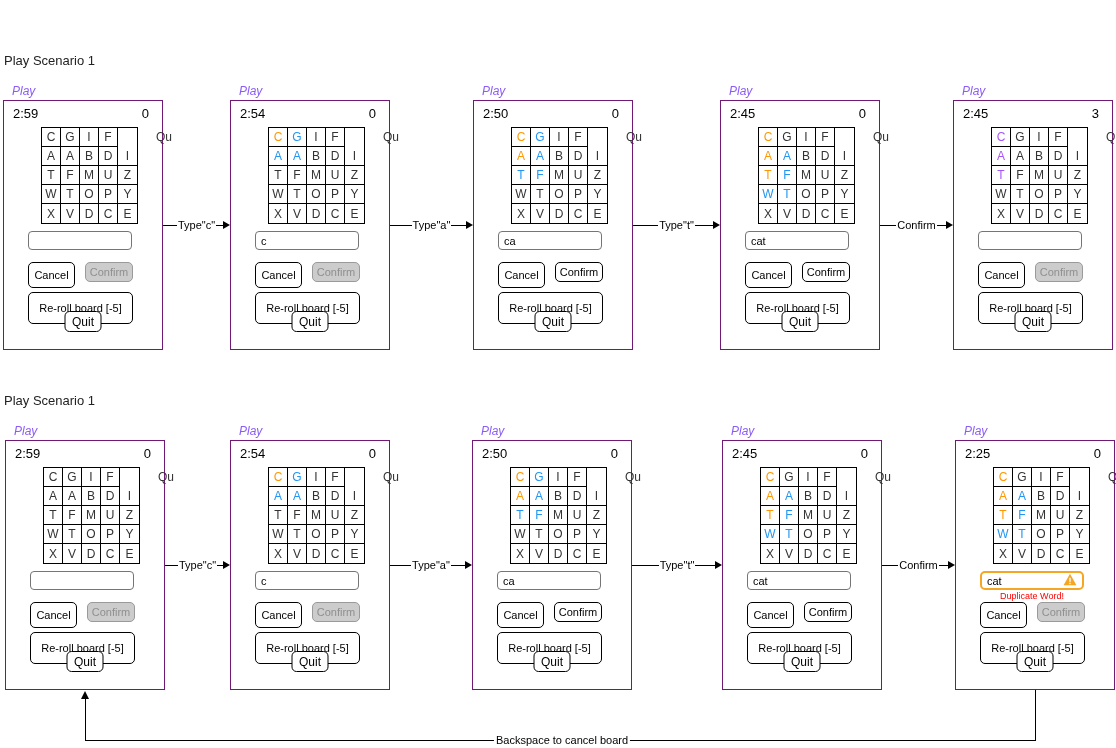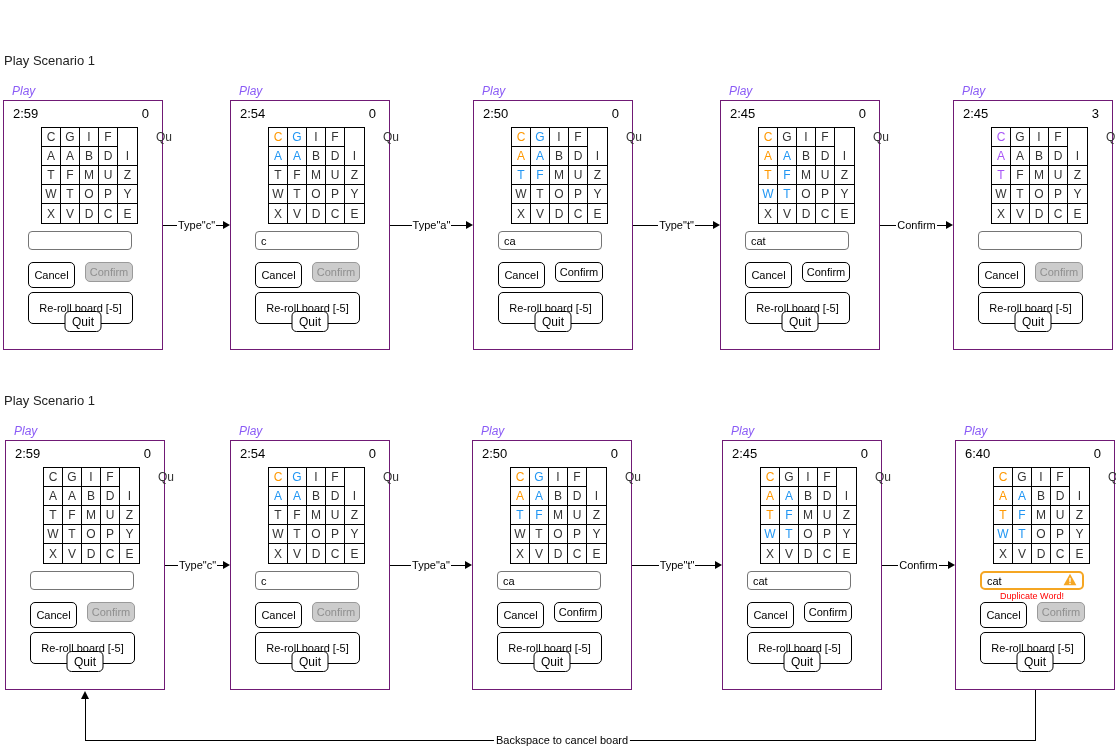--- a/index.html
+++ b/index.html
@@ -480,21 +480,21 @@
     </div>
   </div>
 <div class="flow-arrow" style="left: 882px; top: 557px; width: 73px;">
         <span class="hline"></span>
         <span class="lbl">Confirm</span>
         <span class="head"></span>
       </div>
   <div class="panel-group" style="left: 955px; top: 424px;">
     <div class="panel-caption">Play</div>
     <div class="panel">
-      <div class="timer">6:40</div>
+      <div class="timer">2:25</div>
       <div class="score">0</div>
       <div class="grid">
             <div class="cell sel">C</div>
             <div class="cell">G</div>
             <div class="cell">I</div>
             <div class="cell">F</div>
             <div class="cell qu">Qu</div>
             <div class="cell sel">A</div>
             <div class="cell adj">A</div>
             <div class="cell">B</div>

